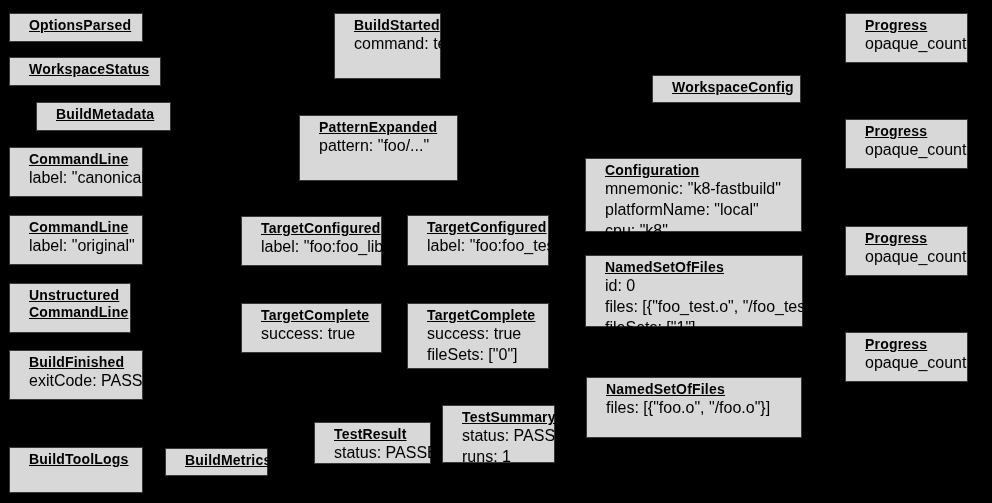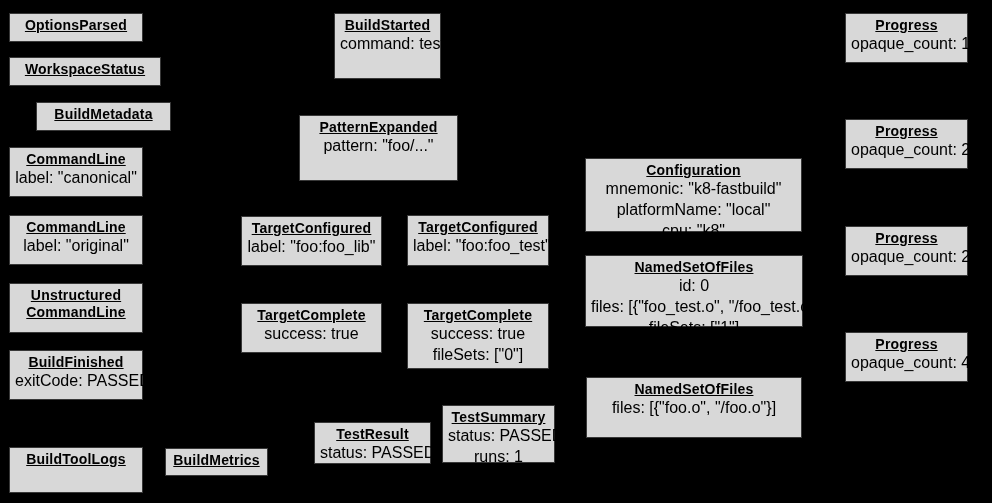--- a/index.html
+++ b/index.html
@@ -9,23 +9,22 @@
     height: 503px;
     background: #000000;
     font-family: "Liberation Sans", sans-serif;
     overflow: hidden;
   }
   .node {
     position: absolute;
     box-sizing: border-box;
     background: #d8d8d8;
     border: 1px solid #383838;
-    padding: 3px 5px;
+    padding: 3px 19px;
     color: #000;
-    text-align: center;
   }
   .node-title {
     font-size: 14px;
     font-weight: bold;
     text-decoration: underline;
     line-height: 1.22;
     letter-spacing: 0.2px;
   }
   .node-line {
     font-size: 16px;
@@ -53,21 +52,21 @@
   <div class="node" style="left:9px; top:147px; width:134px; height:50px;">
     <div class="node-title">CommandLine</div>
     <div class="node-line">label: "canonical"</div>
   </div>
 
   <div class="node" style="left:9px; top:215px; width:134px; height:50px;">
     <div class="node-title">CommandLine</div>
     <div class="node-line">label: "original"</div>
   </div>
 
-  <div class="node" style="left:9px; top:283px; width:134px; height:50px;">
+  <div class="node" style="left:9px; top:283px; width:122px; height:50px;">
     <div class="node-title">Unstructured CommandLine</div>
   </div>
 
   <div class="node" style="left:9px; top:350px; width:134px; height:50px;">
     <div class="node-title">BuildFinished</div>
     <div class="node-line">exitCode: PASSED</div>
   </div>
 
   <div class="node" style="left:9px; top:447px; width:134px; height:46px;">
     <div class="node-title">BuildToolLogs</div>
@@ -112,20 +111,23 @@
     <div class="node-title">TestResult</div>
     <div class="node-line">status: PASSED</div>
   </div>
 
   <div class="node" style="left:442px; top:405px; width:113px; height:58px;">
     <div class="node-title">TestSummary</div>
     <div class="node-line">status: PASSED</div>
     <div class="node-line">runs: 1</div>
   </div>
 
+  <div class="node" style="left:652px; top:75px; width:149px; height:28px;">
+    <div class="node-title">WorkspaceConfig</div>
+  </div>
 
   <div class="node" style="left:585px; top:158px; width:217px; height:74px;">
     <div class="node-title">Configuration</div>
     <div class="node-line">mnemonic: "k8-fastbuild"</div>
     <div class="node-line">platformName: "local"</div>
     <div class="node-line">cpu: "k8"</div>
   </div>
 
   <div class="node" style="left:585px; top:255px; width:218px; height:72px;">
     <div class="node-title">NamedSetOfFiles</div>

